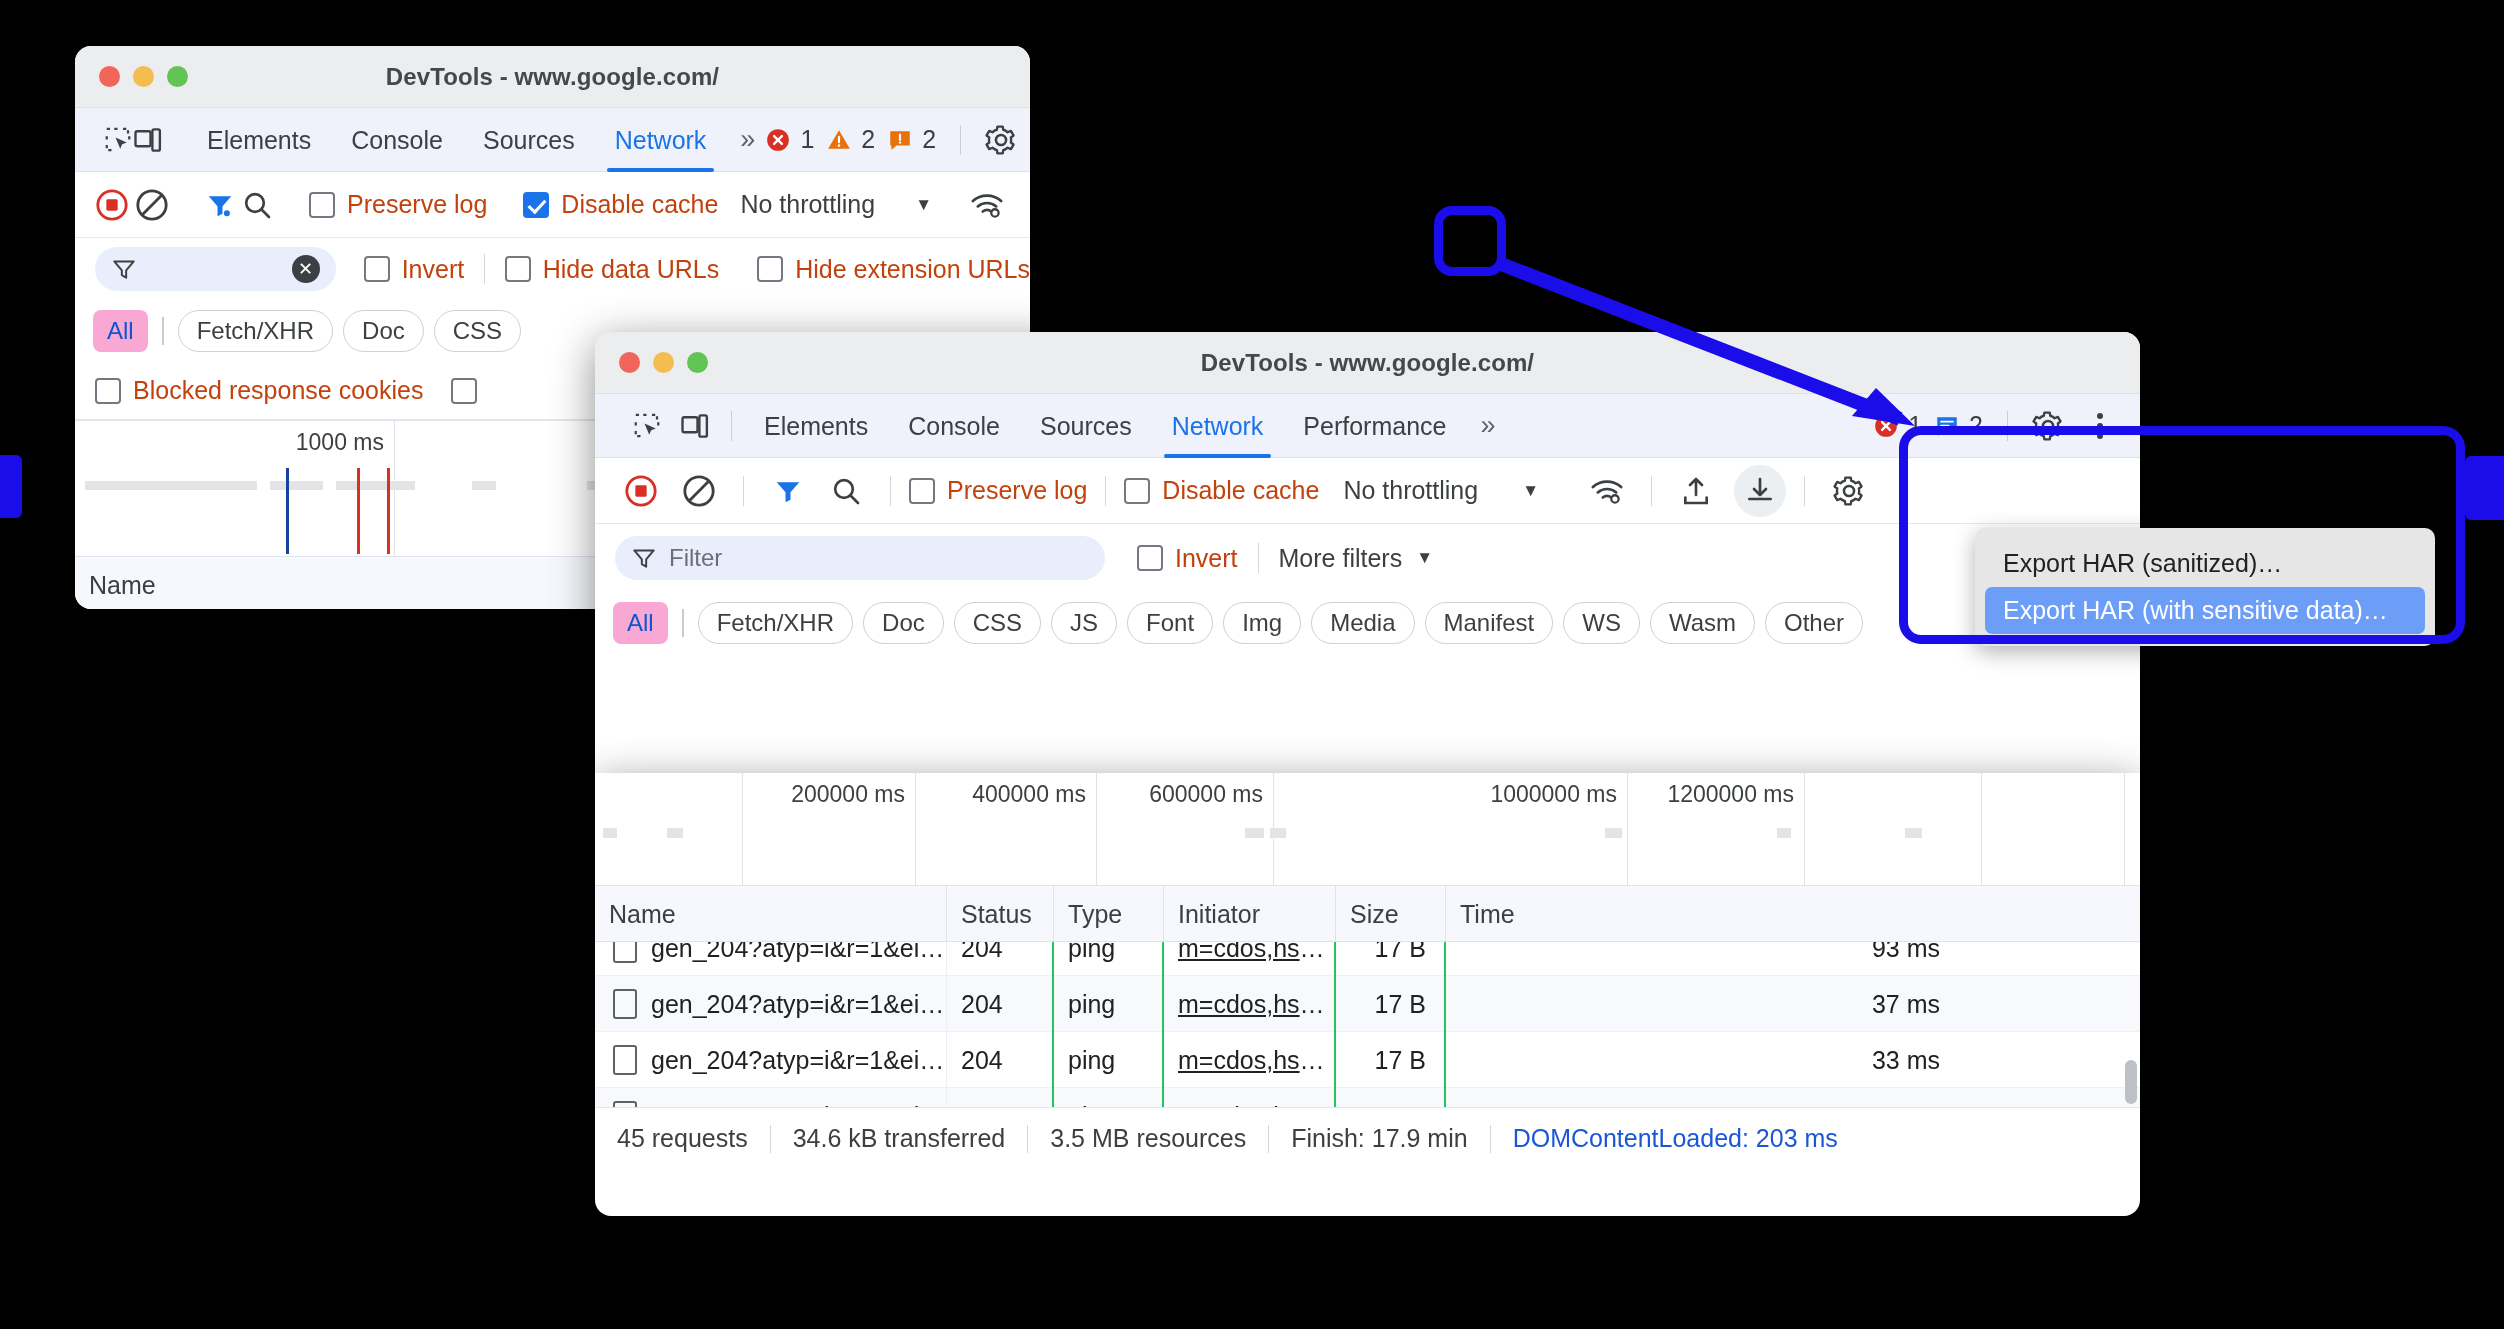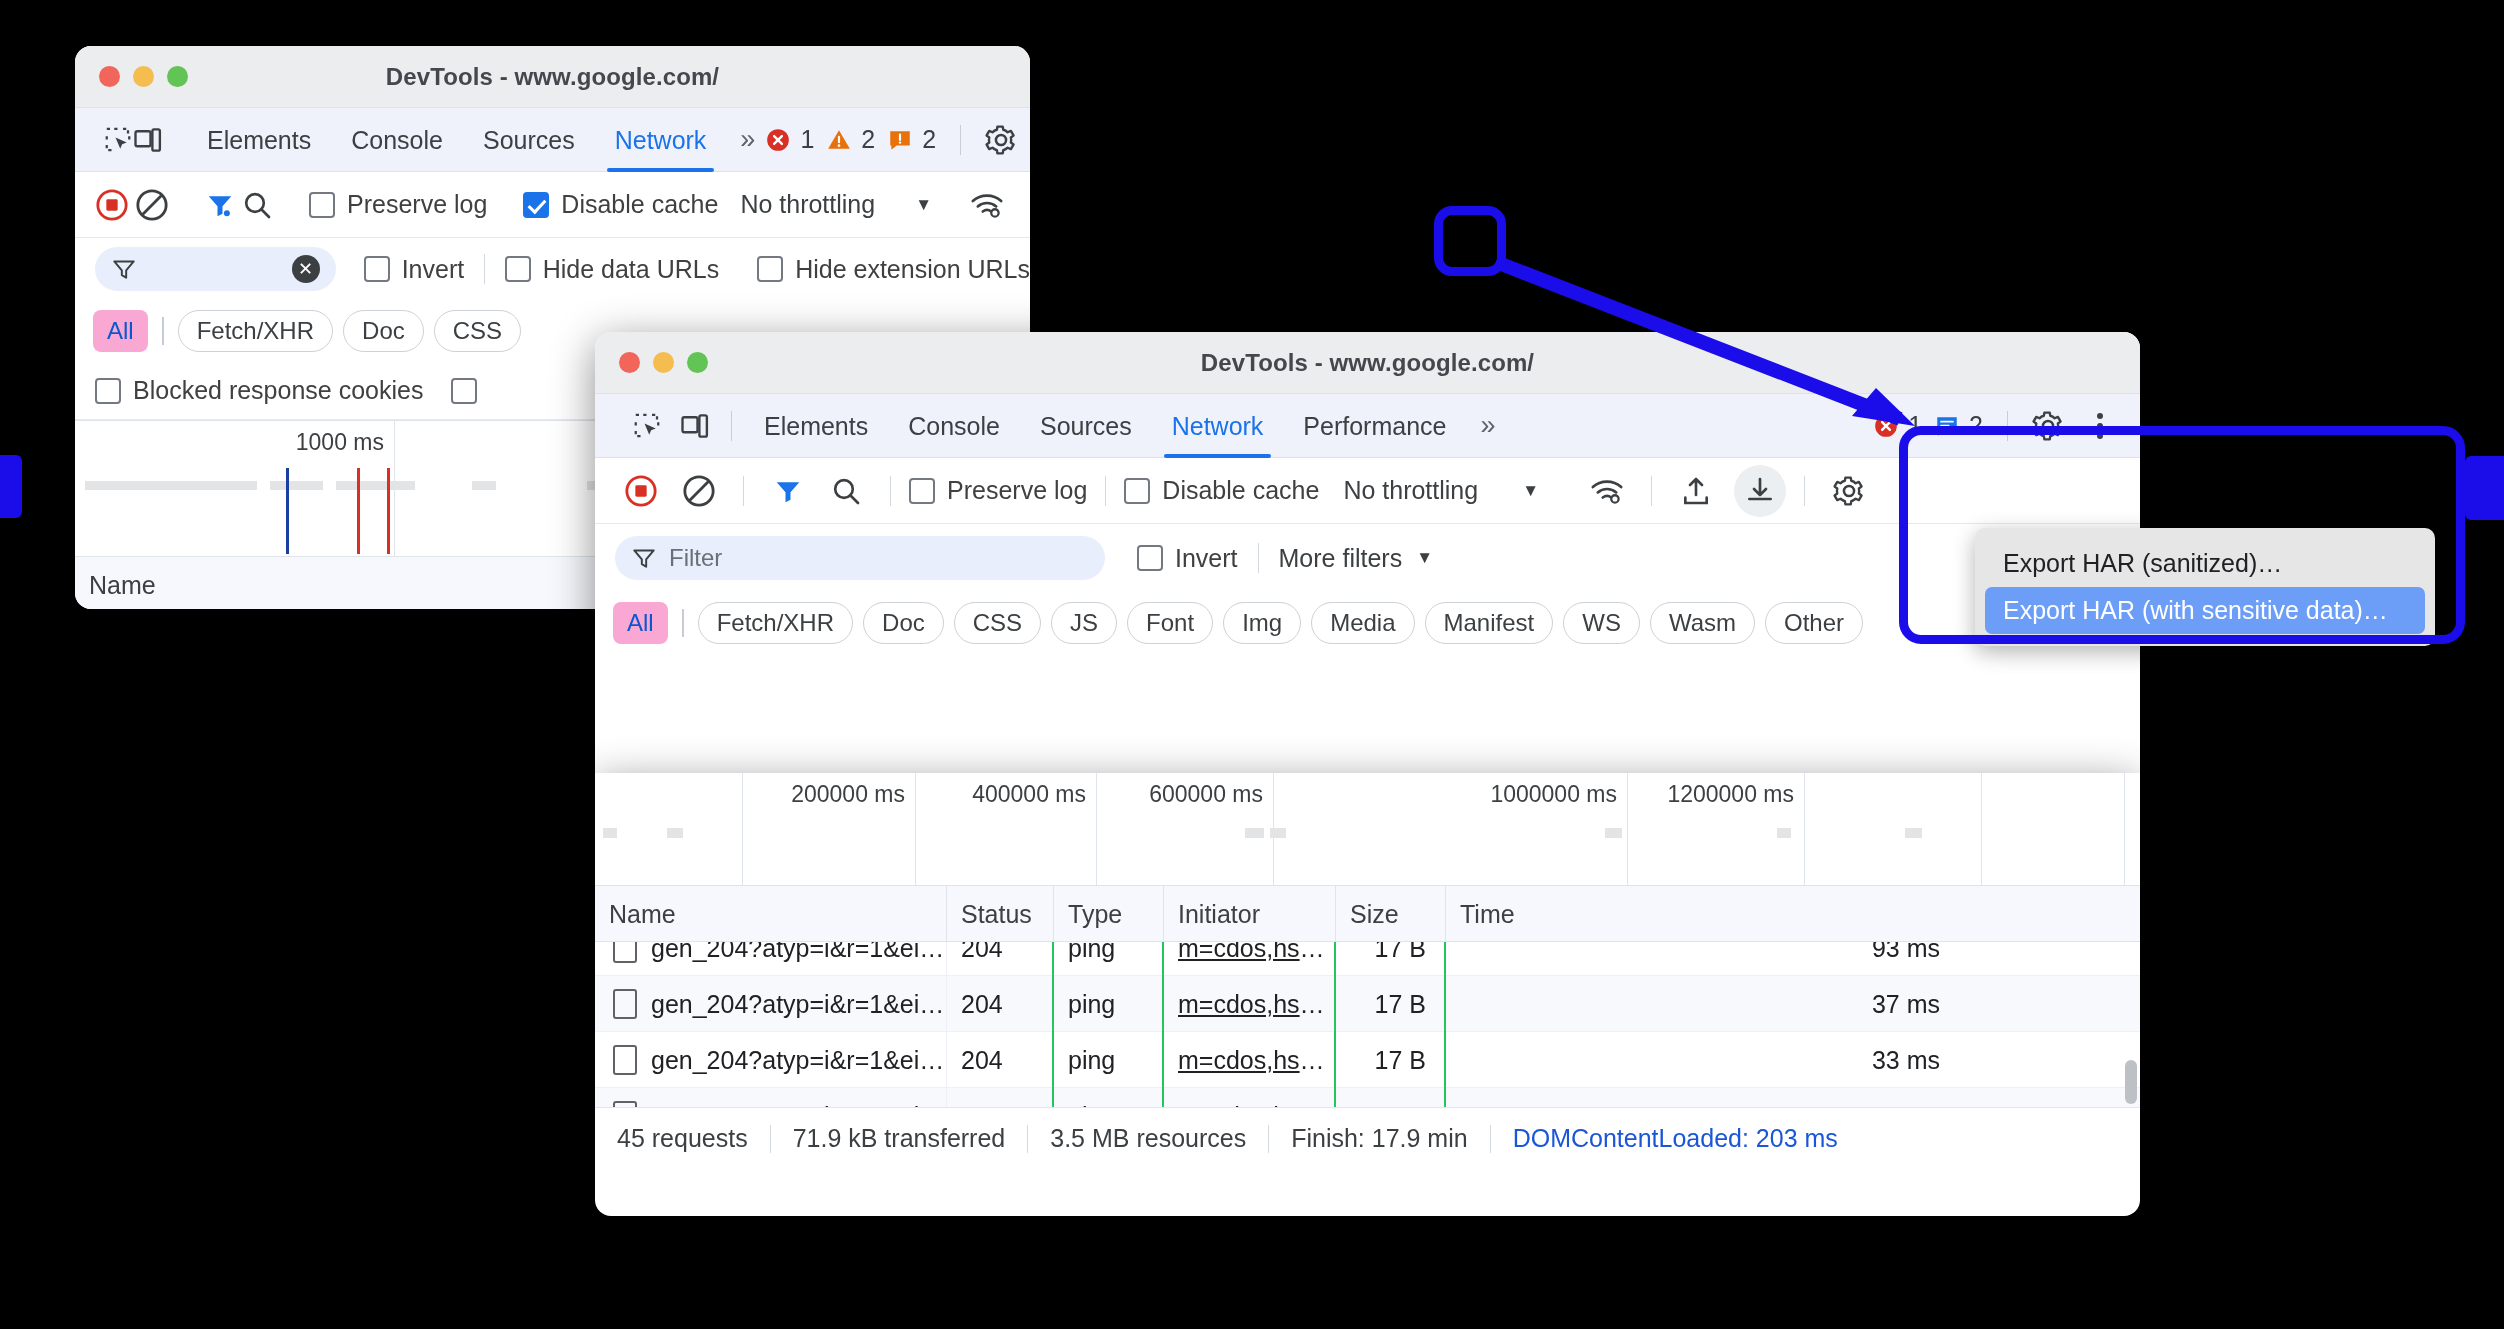--- a/index.html
+++ b/index.html
@@ -63,21 +63,21 @@
   .counter { display: flex; align-items: center; gap: 9px; font-size: 25px; color: #3c4043; margin-right: 8px; }
 
   
   .toolbar {
     height: 66px; display: flex; align-items: center;
     padding-left: 20px; background: #fff;
     border-bottom: 1px solid #e6e8eb; gap: 6px;
   }
   .tool-btn { width: 52px; height: 52px; display: flex; align-items: center; justify-content: center; border-radius: 50%; }
   .vsep { width: 1px; height: 30px; background: #d3d7de; margin: 0 12px; }
-  .cbox-wrap { display: flex; align-items: center; gap: 12px; font-size: 25px; color: #404040; white-space: nowrap; }
+  .cbox-wrap { display: flex; align-items: center; gap: 12px; font-size: 25px; color: #c2410c; white-space: nowrap; }
   .cbox { width: 26px; height: 26px; border: 2px solid #737881; border-radius: 4px; background: #fff; }
   .cbox.checked { background: #1a73e8; border-color: #1a73e8; position: relative; }
   .cbox.checked::after {
     content: ""; position: absolute; left: 7px; top: 2px; width: 7px; height: 14px;
     border: solid #fff; border-width: 0 3px 3px 0; transform: rotate(43deg);
   }
   .throttle { font-size: 25px; color: #3c4043; white-space: nowrap; }
   .caret { font-size: 17px; color: #3c4043; }
 
   
@@ -589,21 +589,21 @@
         <div class="td num" style="width:110px;">17 B</div>
         <div class="td num" style="width:694px; border-right:none; padding-right:200px;">94 ms</div>
       </div>
 
       <div class="scrollbar-v" style="top:118px; height:44px;"></div>
     </div>
 
     <div class="statusbar" style="height:62px;">
       <div class="sb-item">45 requests</div>
       <div class="sb-sep"></div>
-      <div class="sb-item">71.9 kB transferred</div>
+      <div class="sb-item">34.6 kB transferred</div>
       <div class="sb-sep"></div>
       <div class="sb-item">3.5 MB resources</div>
       <div class="sb-sep"></div>
       <div class="sb-item">Finish: 17.9 min</div>
       <div class="sb-sep"></div>
       <div class="sb-item sb-link">DOMContentLoaded: 203 ms</div>
     </div>
   </div>
 
   <div class="ctxmenu" style="left:1975px; top:528px; width:460px;">

